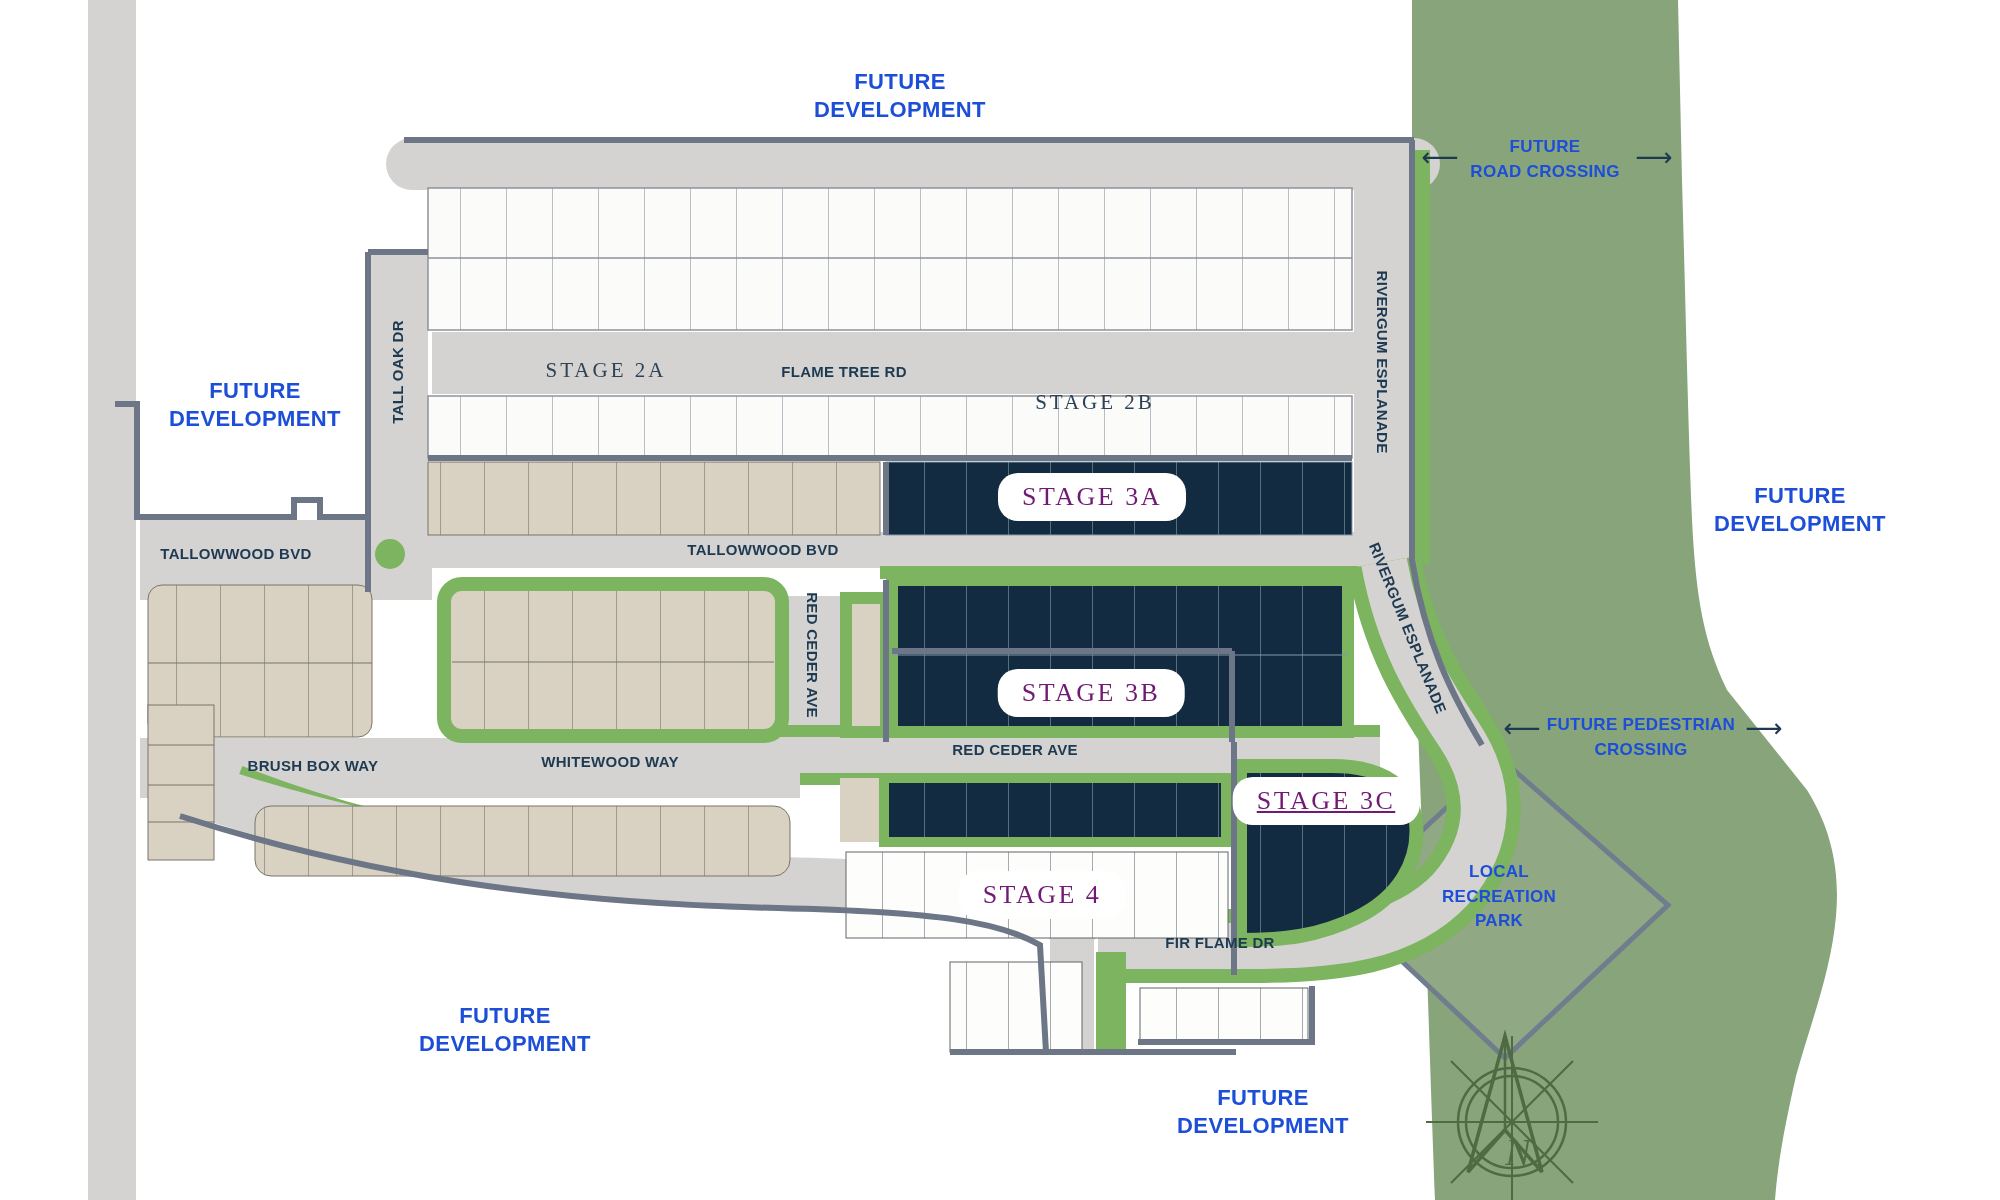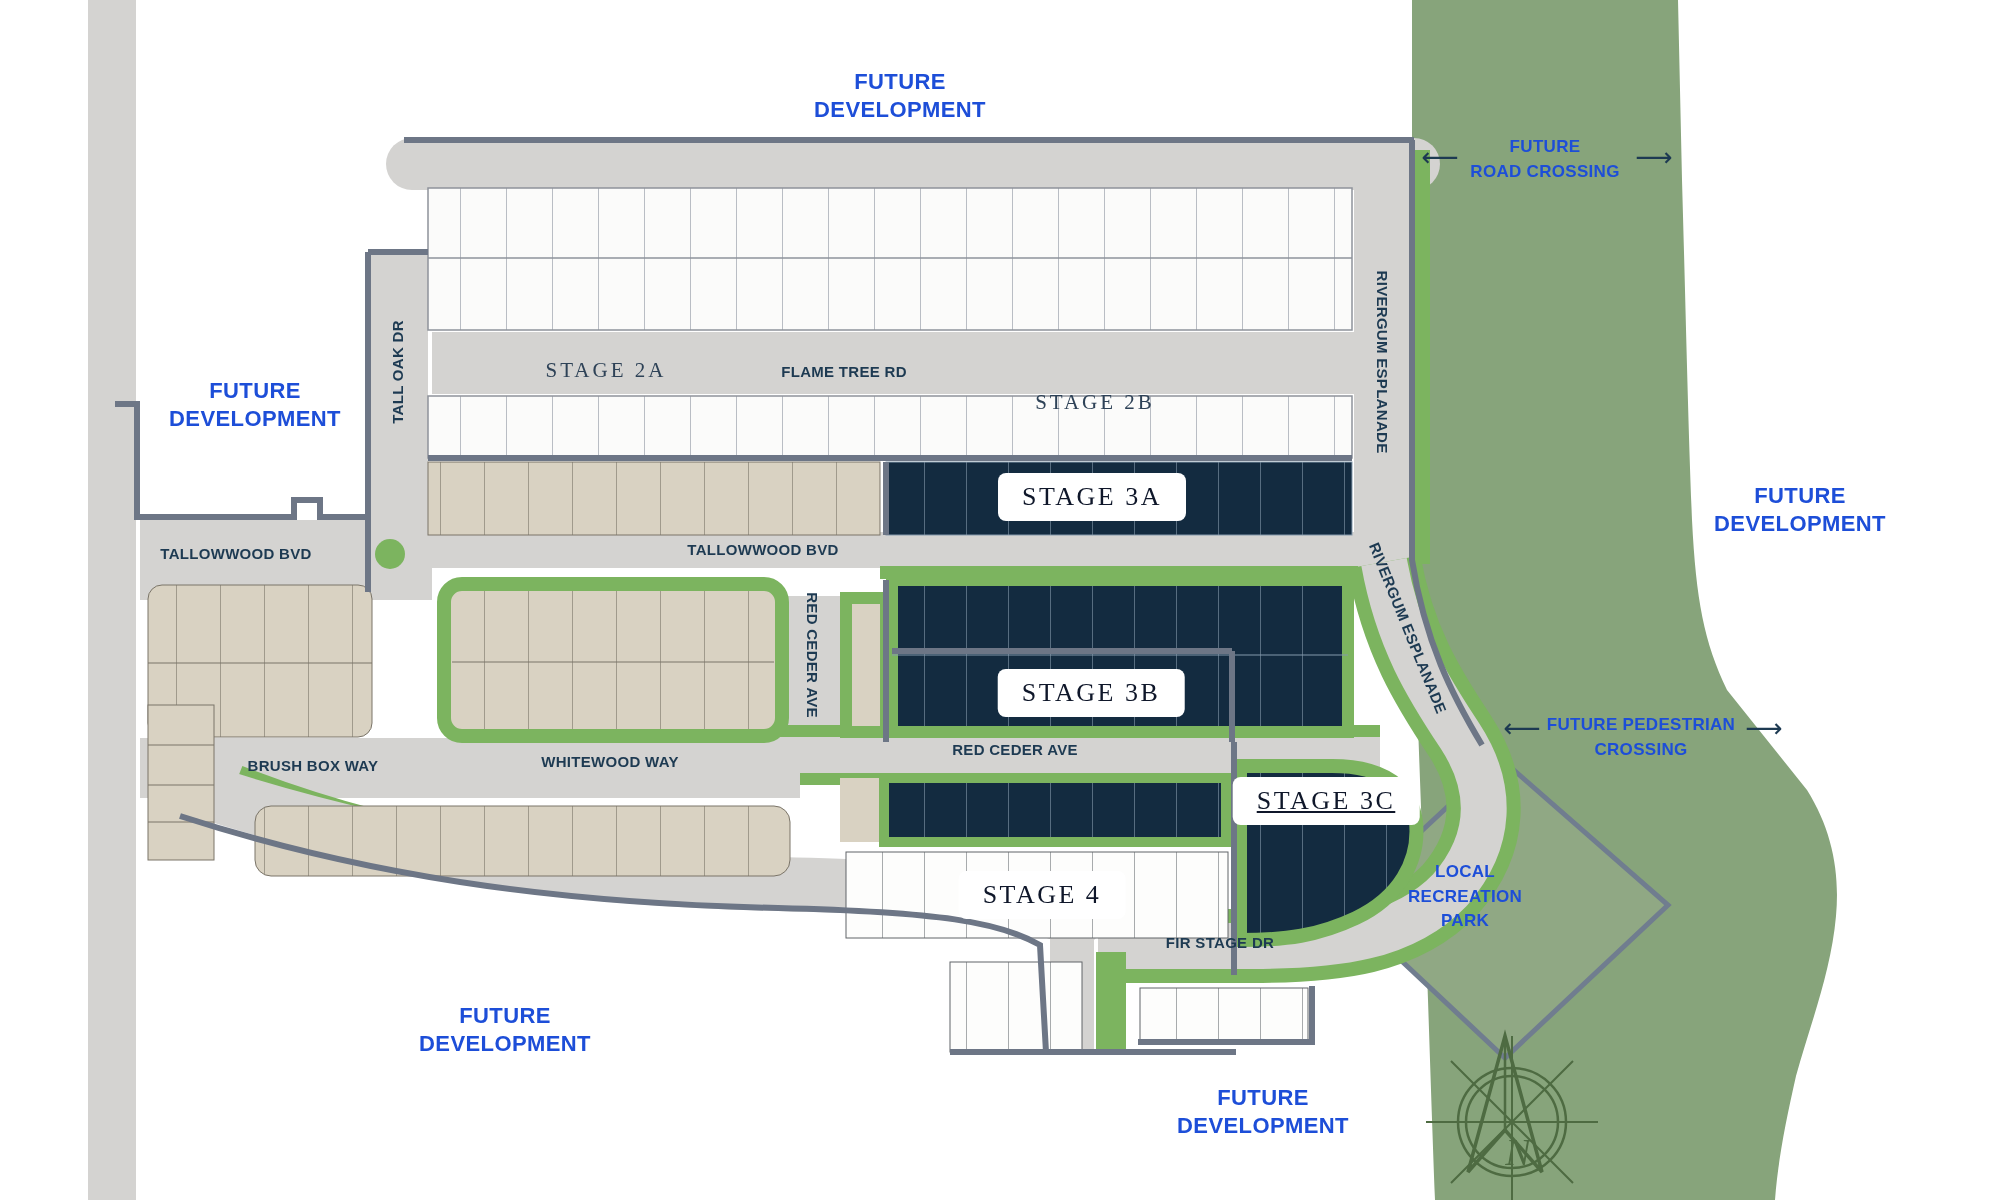--- a/index.html
+++ b/index.html
@@ -10,22 +10,22 @@
        white-space:pre-line;color:#1d4ed8;pointer-events:auto;}
   .area-lbl{font-size:22px;font-weight:700;line-height:1.28;letter-spacing:.4px;}
   .note-lbl{font-size:17px;font-weight:700;line-height:1.45;letter-spacing:.3px;}
   .road-lbl{font-size:15px;font-weight:700;letter-spacing:.3px;white-space:nowrap;color:#1d3a52;}
   .rot-ccw{transform:translate(-50%,-50%) rotate(-90deg);}
   .rot-cw{transform:translate(-50%,-50%) rotate(90deg);}
   .rot-diag{transform:translate(-50%,-50%) rotate(68deg);}
   .stage-lbl{font-family:"Liberation Serif",serif;font-size:21px;font-weight:400;
              letter-spacing:3px;color:#2e4257;white-space:nowrap;}
   .pill{position:absolute;transform:translate(-50%,-50%);background:#ffffff;
-        border-radius:8px;padding:9px 24px;font-family:"Liberation Serif",serif;
-        font-size:26px;letter-spacing:2.5px;color:#0f172a;white-space:nowrap;}
+        border-radius:20px;padding:9px 24px;font-family:"Liberation Serif",serif;
+        font-size:26px;letter-spacing:2.5px;color:#701a75;white-space:nowrap;}
   .arrow{position:absolute;transform:translate(-50%,-50%);font-size:26px;font-weight:400;
          color:#1d3a52;font-family:"DejaVu Sans",sans-serif;}
 </style>
 </head>
 <body>
 
 <div id="plan">
 
   <svg id="geom" width="2000" height="1200" viewBox="0 0 2000 1200">
     <defs>
@@ -155,35 +155,35 @@
   <span class="arrow" style="left:1440px;top:157px;">⟵</span>
   <div class="lbl note-lbl" style="left:1545px;top:160px;">FUTURE
 ROAD CROSSING</div>
   <span class="arrow" style="left:1654px;top:157px;">⟶</span>
 
   <span class="arrow" style="left:1522px;top:728px;">⟵</span>
   <div class="lbl note-lbl" style="left:1641px;top:738px;">FUTURE PEDESTRIAN
 CROSSING</div>
   <span class="arrow" style="left:1764px;top:728px;">⟶</span>
 
-  <div class="lbl note-lbl" style="left:1465px;top:897px;">LOCAL
+  <div class="lbl note-lbl" style="left:1499px;top:897px;">LOCAL
 RECREATION
 PARK</div>
 
   <div class="lbl road-lbl rot-ccw" style="left:397px;top:372px;">TALL OAK DR</div>
   <div class="lbl road-lbl rot-cw" style="left:1382px;top:362px;">RIVERGUM ESPLANADE</div>
   <div class="lbl road-lbl rot-diag" style="left:1408px;top:628px;">RIVERGUM ESPLANADE</div>
   <div class="lbl road-lbl" style="left:844px;top:371px;">FLAME TREE RD</div>
   <div class="lbl road-lbl" style="left:236px;top:553px;">TALLOWWOOD BVD</div>
   <div class="lbl road-lbl" style="left:763px;top:549px;">TALLOWWOOD BVD</div>
   <div class="lbl road-lbl rot-cw" style="left:812px;top:655px;">RED CEDER AVE</div>
   <div class="lbl road-lbl" style="left:1015px;top:749px;">RED CEDER AVE</div>
   <div class="lbl road-lbl" style="left:313px;top:765px;">BRUSH BOX WAY</div>
   <div class="lbl road-lbl" style="left:610px;top:761px;">WHITEWOOD WAY</div>
-  <div class="lbl road-lbl" style="left:1220px;top:942px;">FIR STAGE DR</div>
+  <div class="lbl road-lbl" style="left:1220px;top:942px;">FIR FLAME DR</div>
 
   <div class="lbl stage-lbl" style="left:606px;top:370px;">STAGE 2A</div>
   <div class="lbl stage-lbl" style="left:1095px;top:370px;margin-top:32px;">STAGE 2B</div>
 
   <div class="pill" style="left:1092px;top:497px;">STAGE 3A</div>
   <div class="pill" style="left:1091px;top:693px;">STAGE 3B</div>
   <div class="pill" style="left:1326px;top:801px;text-decoration:underline;">STAGE 3C</div>
   <div class="pill" style="left:1042px;top:895px;">STAGE 4</div>
 
   <div class="lbl" style="left:1518px;top:1152px;font-family:'Liberation Serif',serif;font-size:38px;font-style:italic;color:#4e6b42;">N</div>

